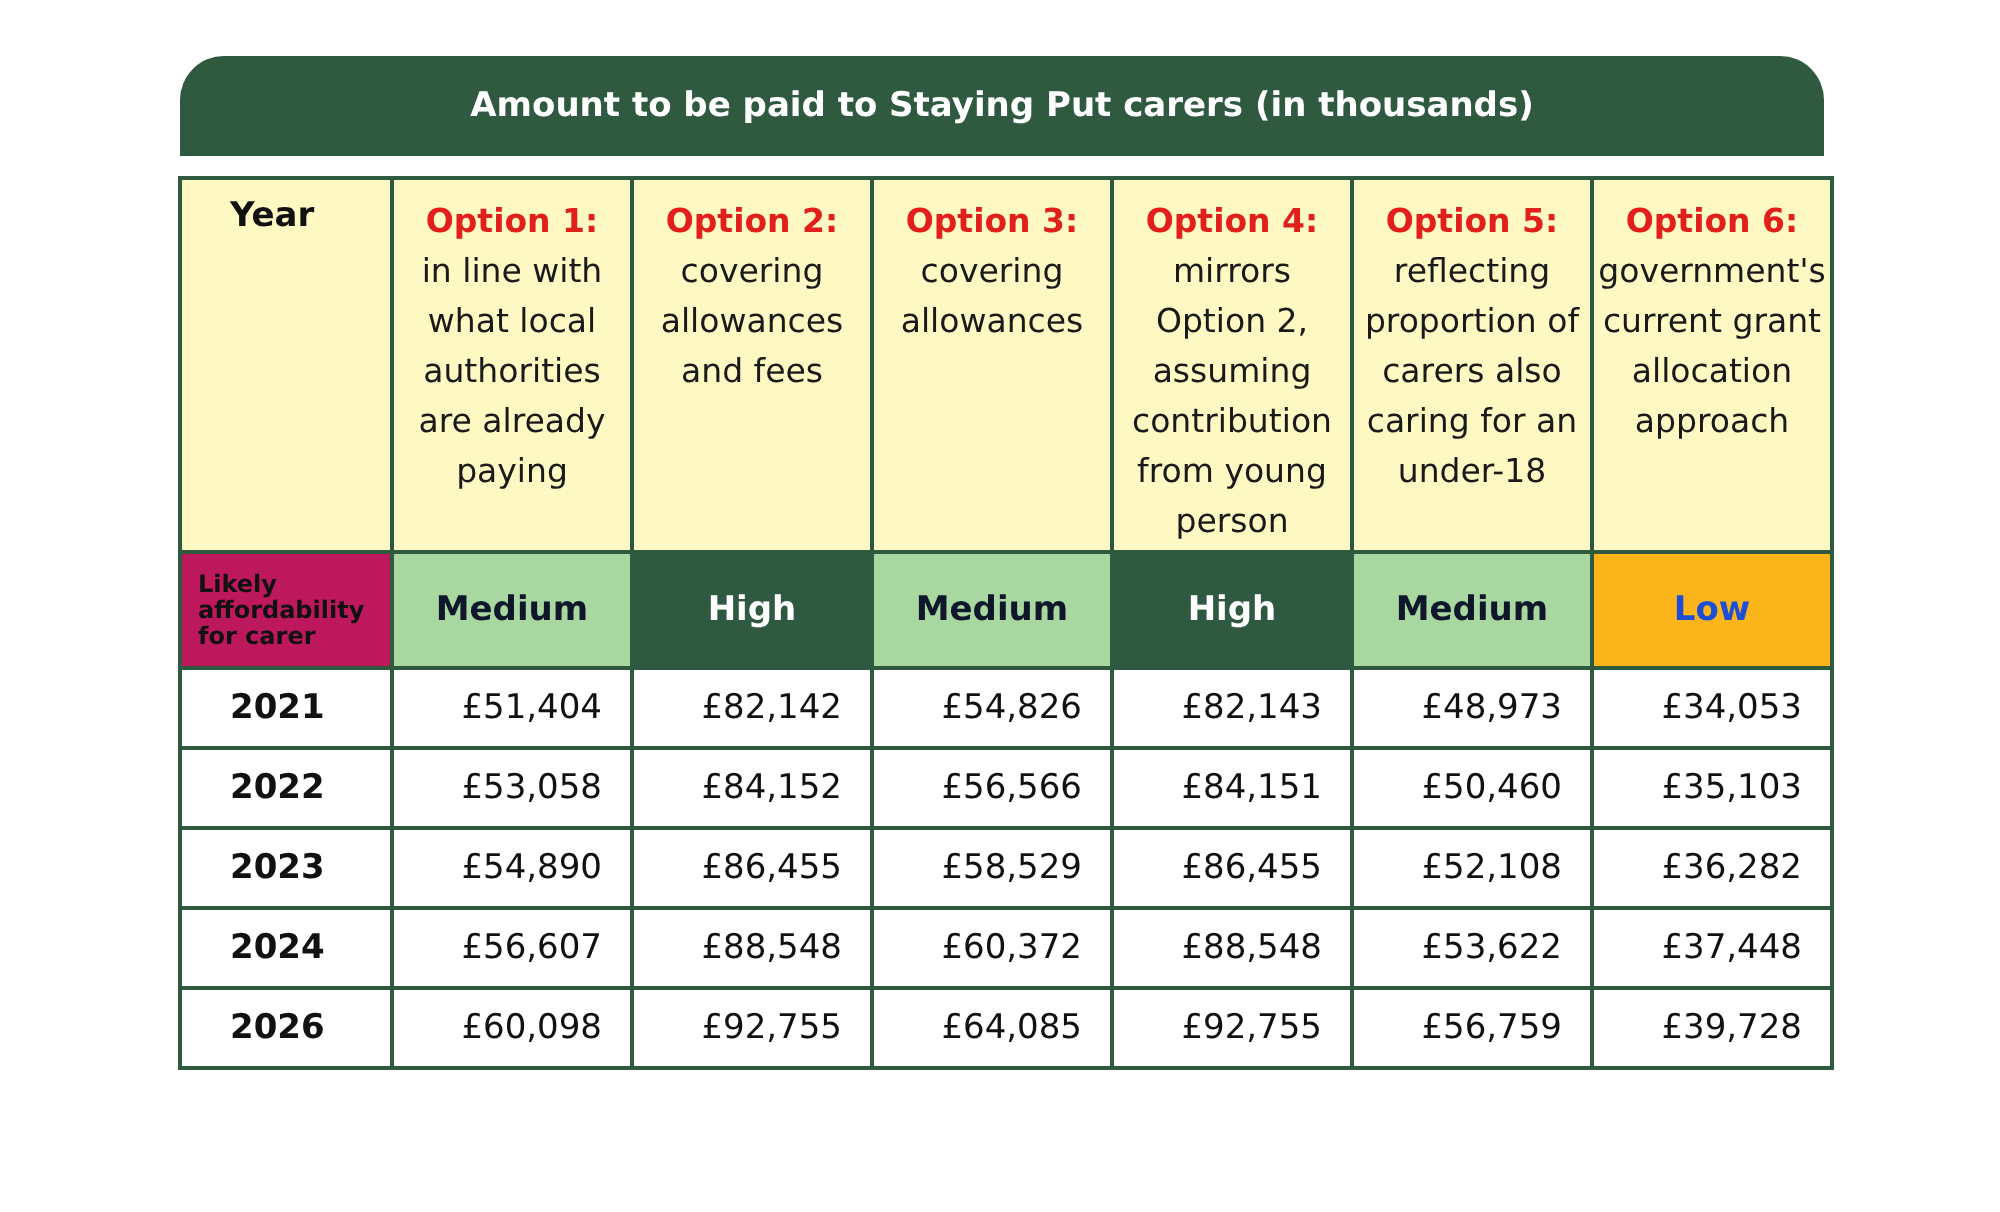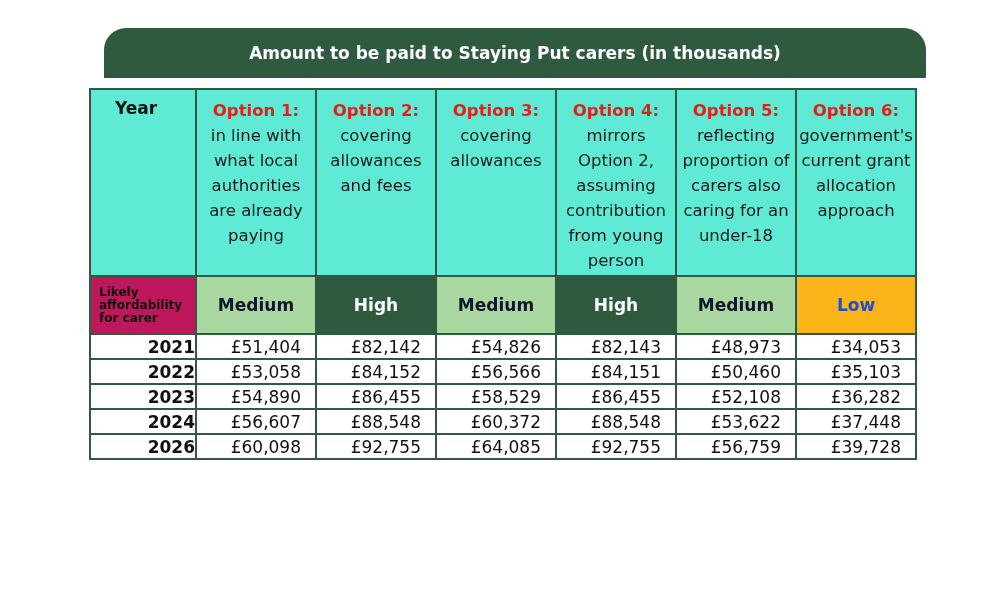--- a/index.html
+++ b/index.html
@@ -1,49 +1,49 @@
 <!DOCTYPE html>
 <html><head>
 <meta charset="utf-8">
 <style>
   * { box-sizing: border-box; margin: 0; padding: 0; }
   html, body { width: 1000px; height: 606px; background: #ffffff; overflow: hidden; }
   body { font-family: "DejaVu Sans", "Liberation Sans", sans-serif; color: #111; position: relative; }
 
   .title-bar {
-    position: absolute; left: 104px; top: 28px; width: 822px; height: 50px;
+    position: absolute; left: 90px; top: 28px; width: 822px; height: 50px;
     background: #2f5a40; border-radius: 22px 22px 0 0;
     display: flex; align-items: center; justify-content: center;
     color: #fff; font-weight: bold; font-size: 17px;
   }
 
   .grid {
     position: absolute; left: 89px; top: 88px; width: 826px;
     border-collapse: collapse; table-layout: fixed;
   }
   .grid td, .grid th {
     border: 2.5px solid #2f5a40;
     padding: 0;
   }
   .grid col.c0 { width: 106px; }
   .grid col.cN { width: 120px; }
 
-  .hdr-row th { height: 187px; vertical-align: top; background: #5eead4; font-weight: normal; }
+  .hdr-row th { height: 187px; vertical-align: top; background: #fef9c3; font-weight: normal; }
   .year-hdr { font-weight: bold !important; font-size: 17px; text-align: left; padding: 8px 0 0 24px !important; }
   .opt-hdr { text-align: center; padding-top: 8px !important; font-size: 16.5px; line-height: 25px; }
   .opt-title { color: #e1201c; font-weight: bold; display: block; }
   .opt-desc { color: #1a1a1a; display: block; }
 
   .afford-row td { height: 58px; text-align: center; vertical-align: middle; font-weight: bold; font-size: 17px; }
   .afford-label { background: #be185d; text-align: left !important; font-size: 12px !important; line-height: 13px; padding: 0 0 0 8px !important; }
   .lvl-medium { background: #a8d8a0; color: #0f172a; }
   .lvl-high { background: #2f5a40; color: #ffffff; }
   .lvl-low { background: #fbb51b; color: #1d4ed8; }
 
-  .data-row td { height: 25px; vertical-align: middle; font-size: 17px; text-align: right; }
+  .data-row td { height: 40px; vertical-align: middle; font-size: 17px; }
   .yr { font-weight: bold; padding-left: 24px !important; text-align: left; }
   .val { text-align: right; padding-right: 14px !important; }
   .grid tr:last-child td:first-child { border-bottom-left-radius: 14px; }
 </style>
 </head>
 <body>
 
 <div class="title-bar">Amount to be paid to Staying Put carers (in thousands)</div>
 
 <table class="grid">

